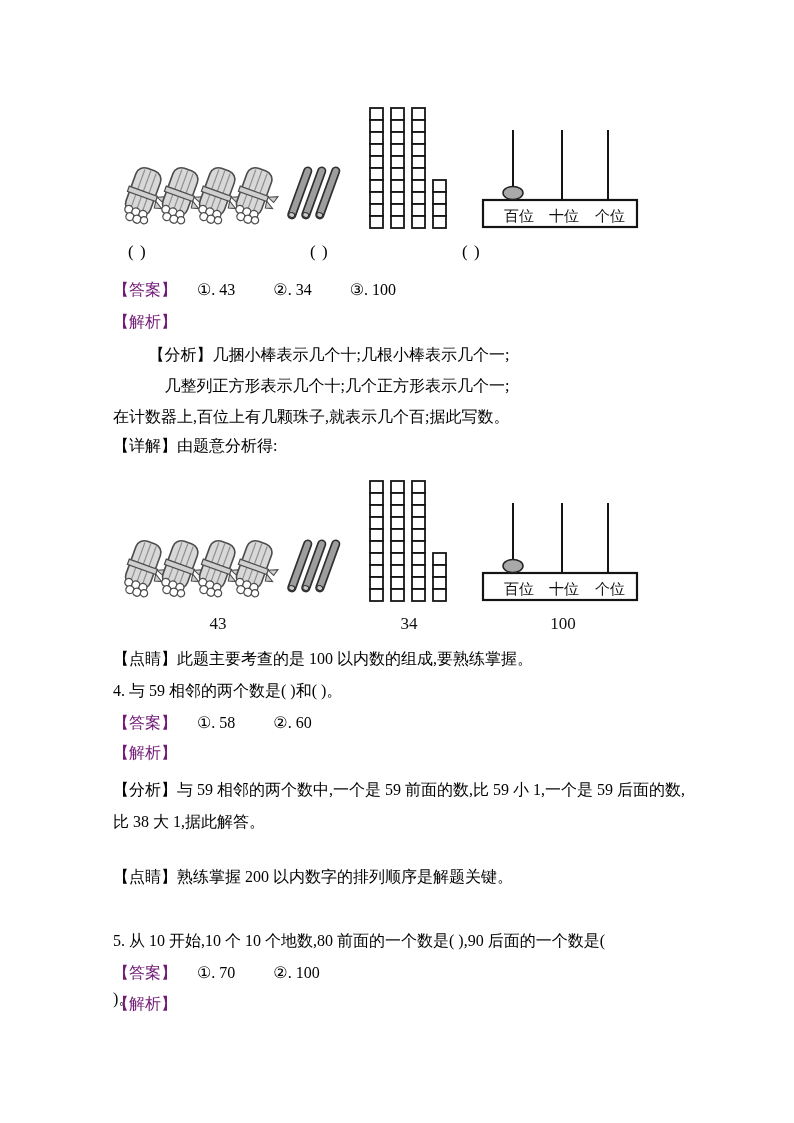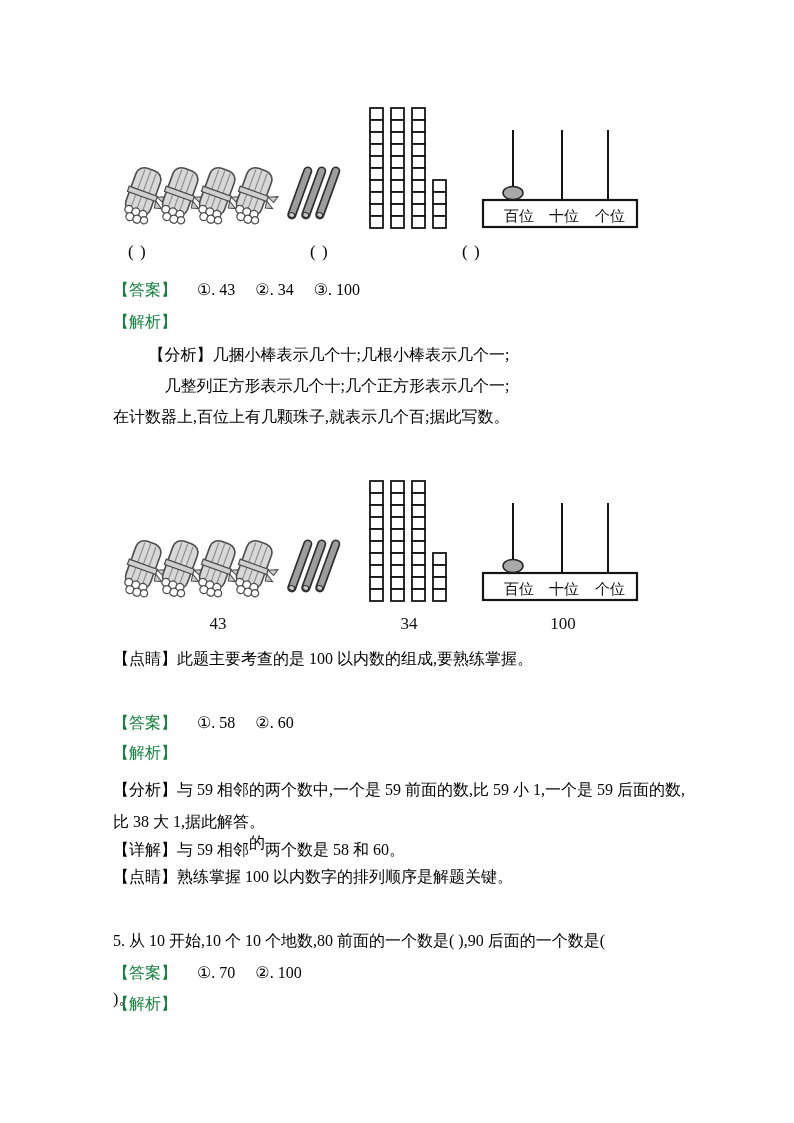--- a/index.html
+++ b/index.html
@@ -4,22 +4,22 @@
 <style>
   html,body{margin:0;padding:0;background:#ffffff;}
   .page{
     position:relative;width:794px;height:1123px;background:#ffffff;
     font-family:"Liberation Serif","DejaVu Serif",serif;color:#000;overflow:hidden;border-radius:24px;
   }
   .ln{position:absolute;left:113px;font-size:16px;line-height:22px;white-space:nowrap;margin:0;}
   .rows31 .row{display:block;line-height:31px;white-space:nowrap;text-align:right;}
   .rows32 .row{display:block;line-height:32px;white-space:nowrap;}
   .rows33 .row{display:block;line-height:33px;white-space:nowrap;margin-top:25px;}
-  .blue{color:#15803d;}
-  .ai{margin-left:20px;}
+  .blue{color:#701a75;}
+  .ai{margin-left:38px;}
   .ai-first{margin-left:20px;}
   .sup{position:relative;top:-7px;}
   .figwrap{position:absolute;left:113px;}
   .blankrow span{position:absolute;top:142px;font-size:17px;letter-spacing:1px;}
   .alab{font-size:15px;fill:#111;font-family:"Liberation Serif","DejaVu Serif",serif;}
   .vlab{font-size:17px;fill:#111;font-family:"Liberation Serif","DejaVu Serif",serif;}
   svg{display:block;}
 </style>
 </head>
 <body>
@@ -112,49 +112,48 @@
     <span class="blue">【答案】</span><span class="ai ai-first">①. 43</span><span class="ai">②. 34</span><span class="ai">③. 100</span>
   </p>
   <p class="ln" style="top:311px">
     <span class="blue">【解析】</span>
   </p>
   <p class="ln rows31" style="top:339px">
     <span class="row">【分析】几捆小棒表示几个十;几根小棒表示几个一;</span>
     <span class="row">几整列正方形表示几个十;几个正方形表示几个一;</span>
     <span class="row">在计数器上,百位上有几颗珠子,就表示几个百;据此写数。</span>
   </p>
+  <p class="ln" style="top:435px">【详解】由题意分析得:</p>
 
   <div class="figwrap" style="top:473px">
     <svg width="572" height="164" viewBox="0 0 572 164">
       <use href="#figbase"></use>
       <text class="alab" x="406" y="121" text-anchor="middle">百位</text>
       <text class="alab" x="451" y="121" text-anchor="middle">十位</text>
       <text class="alab" x="497" y="121" text-anchor="middle">个位</text>
       <text class="vlab" x="105" y="156" text-anchor="middle">43</text>
       <text class="vlab" x="296" y="156" text-anchor="middle">34</text>
       <text class="vlab" x="450" y="156" text-anchor="middle">100</text>
     </svg>
   </div>
 
   <p class="ln" style="top:648px">【点睛】此题主要考查的是 100 以内数的组成,要熟练掌握。</p>
 
+  <p class="ln" style="top:680px">4. 与 59 相邻的两个数是(   )和(   )。</p>
   <p class="ln" style="top:712px">
     <span class="blue">【答案】</span><span class="ai ai-first">①. 58</span><span class="ai">②. 60</span>
   </p>
   <p class="ln" style="top:742px">
     <span class="blue">【解析】</span>
   </p>
   <p class="ln rows32" style="top:774px">
     <span class="row">【分析】与 59 相邻的两个数中,一个是 59 前面的数,比 59 小 1,一个是 59 后面的数,</span>
     <span class="row">比 38 大 1,据此解答。</span>
   </p>
-  <p class="ln" style="top:839px">
-    <span>【详解】</span><span>与 59 相邻</span><span class="sup">的</span><span>两个数是 58 和 60。</span>
-  </p>
-  <p class="ln" style="top:866px">【点睛】熟练掌握 100 以内数字的排列顺序是解题关键。</p>
+  <p class="ln" style="top:866px">【点睛】熟练掌握 200 以内数字的排列顺序是解题关键。</p>
 
   <p class="ln rows33" style="top:899px">
     <span class="row">5. 从 10 开始,10 个 10 个地数,80 前面的一个数是(   ),90 后面的一个数是(</span>
     <span class="row">)。</span>
   </p>
   <p class="ln" style="top:962px">
     <span class="blue">【答案】</span><span class="ai ai-first">①. 70</span><span class="ai">②. 100</span>
   </p>
   <p class="ln" style="top:993px">
     <span class="blue">【解析】</span>

